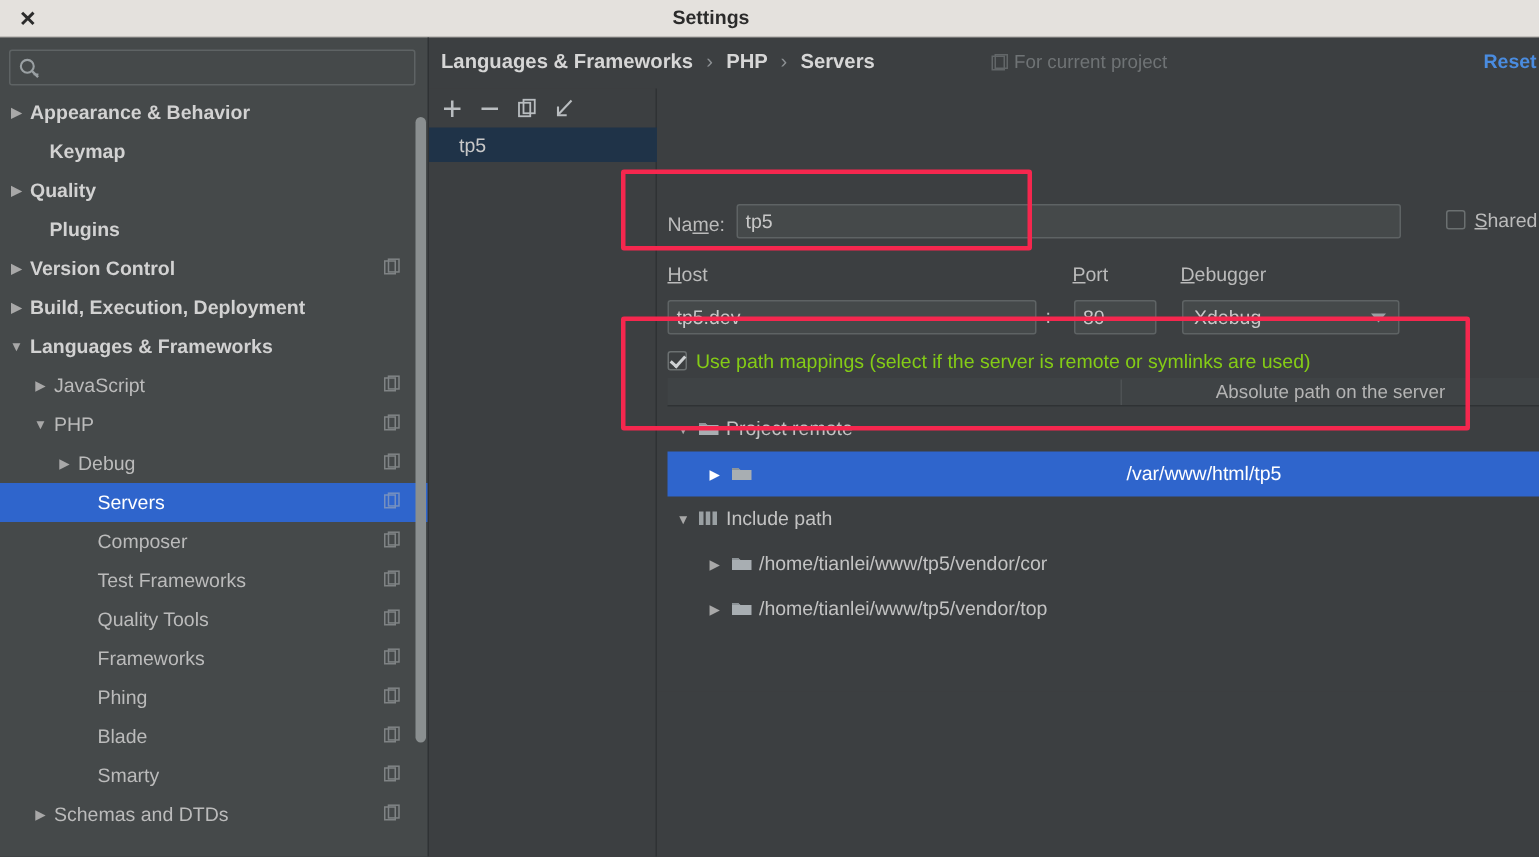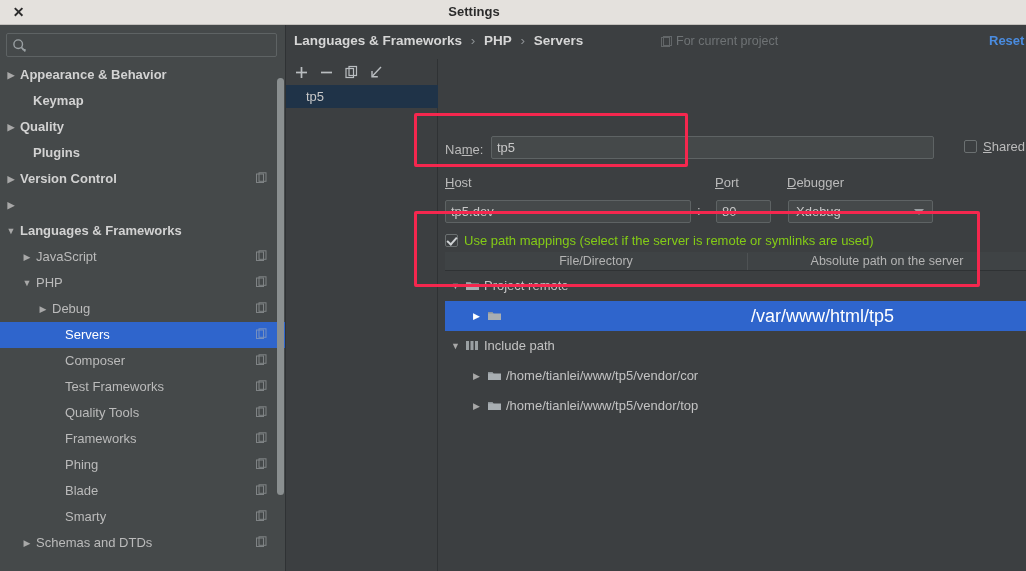--- a/index.html
+++ b/index.html
@@ -197,21 +197,21 @@
   }
   .pmrow.sel .tarrow { color: #ffffff; }
   .pmrow .fico { position: absolute; top: 8px; width: 15px; height: 13px; }
   .pmrow .ptxt {
     position: absolute; top: 0; height: 30px; line-height: 30px;
     font-size: 13px; color: #c3c3c3; white-space: nowrap; overflow: hidden;
   }
   .pmrow.sel .ptxt { color: #ffffff; }
   .pmrow .rtxt {
     position: absolute; left: 306px; top: 0; height: 30px; line-height: 30px;
-    font-size: 18px; color: #ffffff; white-space: nowrap;
+    font-size: 13px; color: #ffffff; white-space: nowrap;
   }
 
   
   .redbox {
     position: absolute; border: 3px solid #f5274e; pointer-events: none;
     border-radius: 2px;
   }
   #redHost { left: 414px; top: 113px; width: 274px; height: 54px; }
   #redMap  { left: 414px; top: 211px; width: 566px; height: 76px; }
 </style>
@@ -257,20 +257,21 @@
         <span class="lbl" style="left: 20px;">Version Control</span>
         <span class="pico">
           <svg width="13" height="13" viewBox="0 0 13 13">
             <rect x="1.5" y="2" width="7" height="8.5" fill="none" stroke="#b0b4b6" stroke-width="1"></rect>
             <rect x="4" y="0.8" width="7" height="8.5" fill="none" stroke="#b0b4b6" stroke-width="1"></rect>
           </svg>
         </span>
       </div>
       <div class="trow bold">
         <span class="arrow" style="left: 4px;">▶</span>
+        <span class="lbl" style="left: 20px;">Build, Execution, Deployment</span>
       </div>
       <div class="trow bold">
         <span class="arrow" style="left: 4px;">▼</span>
         <span class="lbl" style="left: 20px;">Languages &amp; Frameworks</span>
       </div>
       <div class="trow">
         <span class="arrow" style="left: 20px;">▶</span>
         <span class="lbl" style="left: 36px;">JavaScript</span>
         <span class="pico">
           <svg width="13" height="13" viewBox="0 0 13 13">
@@ -459,21 +460,20 @@
       <span class="val">Xdebug</span>
       <span class="cv"></span>
     </div>
 
     <div id="pmRow">
       <span class="cbx on" id="pmBox"></span><span>Use path mappings (select if the server is remote or symlinks are used)</span>
     </div>
 
     <div id="pmTable">
       <div id="pmHead">
-        <div class="ch" style="left:0;width:302px">File/Directory</div>
         <div class="vdiv"></div>
         <div class="ch" style="left:303px;width:278px">Absolute path on the server</div>
       </div>
       <div id="pmBody">
           <div class="pmrow">
             <span class="tarrow" style="left: 6px;">▼</span>
             <span class="fico" style="left: 20px;"><svg width="15" height="13" viewBox="0 0 15 13">
                 <path d="M1 3.2 L1 11 L14 11 L14 4.4 L6.6 4.4 L5.3 3.2 Z" fill="#a8aeb2"></path>
                 <path d="M1 3.2 L5.3 3.2 L6.6 4.4 L1 4.4 Z" fill="#8d9397"></path>
               </svg></span>

